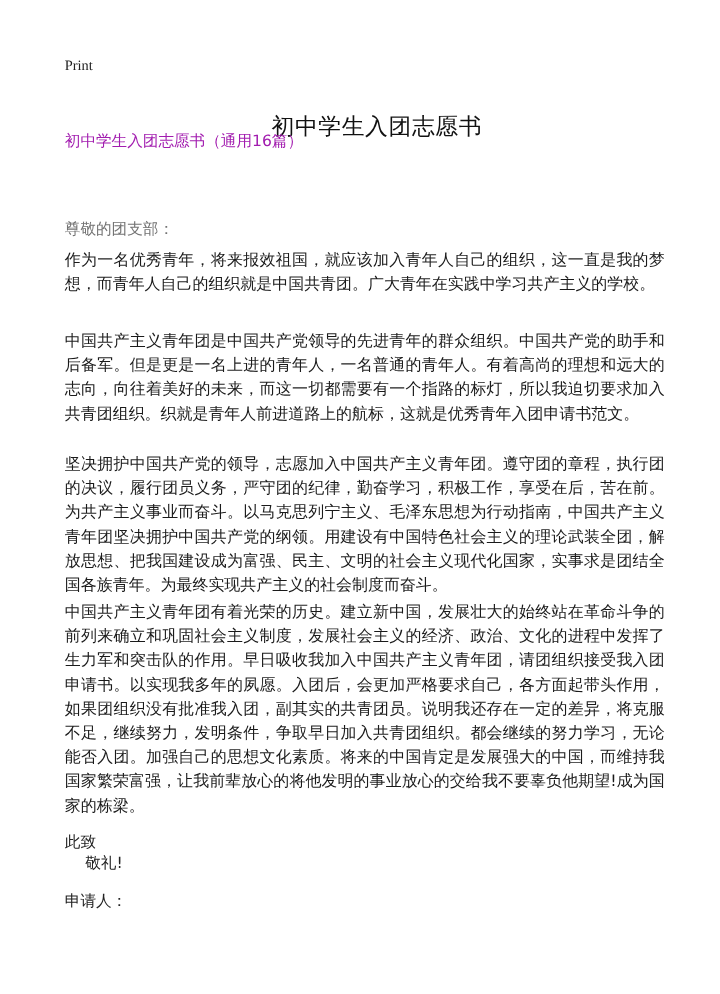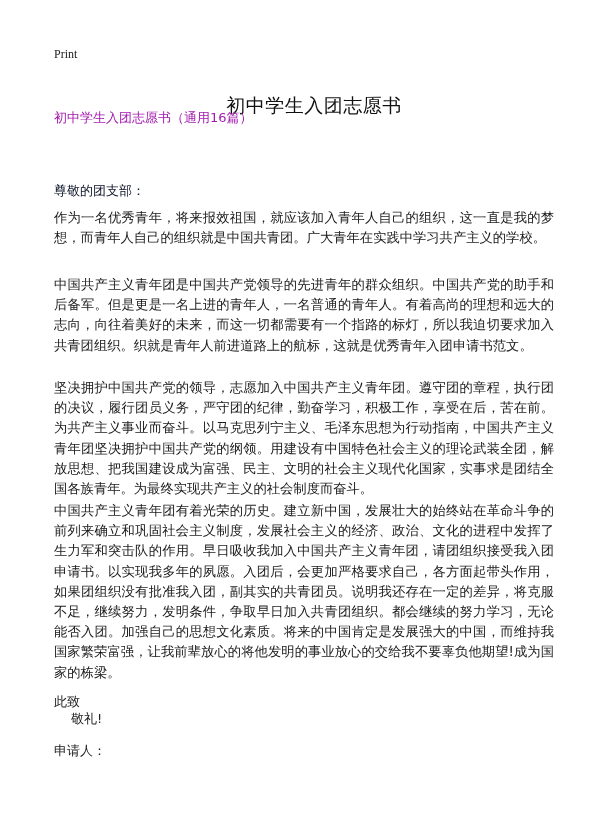--- a/index.html
+++ b/index.html
@@ -49,21 +49,21 @@
       left: 54px; top: 152px;
       font-size: 13px;
       font-weight: bold;
       color: #111;
       margin: 0;
     }
     .salutation {
       position: absolute;
       left: 54px; top: 182px;
       font-size: 13px;
-      color: #0f172a;
+      color: #737373;
     }
     .para {
       position: absolute;
       left: 54px;
       width: 500px;
       font-size: 13.3px;
       line-height: 20.2px;
       color: #1a1a1a;
       margin: 0;
       text-align: justify;

